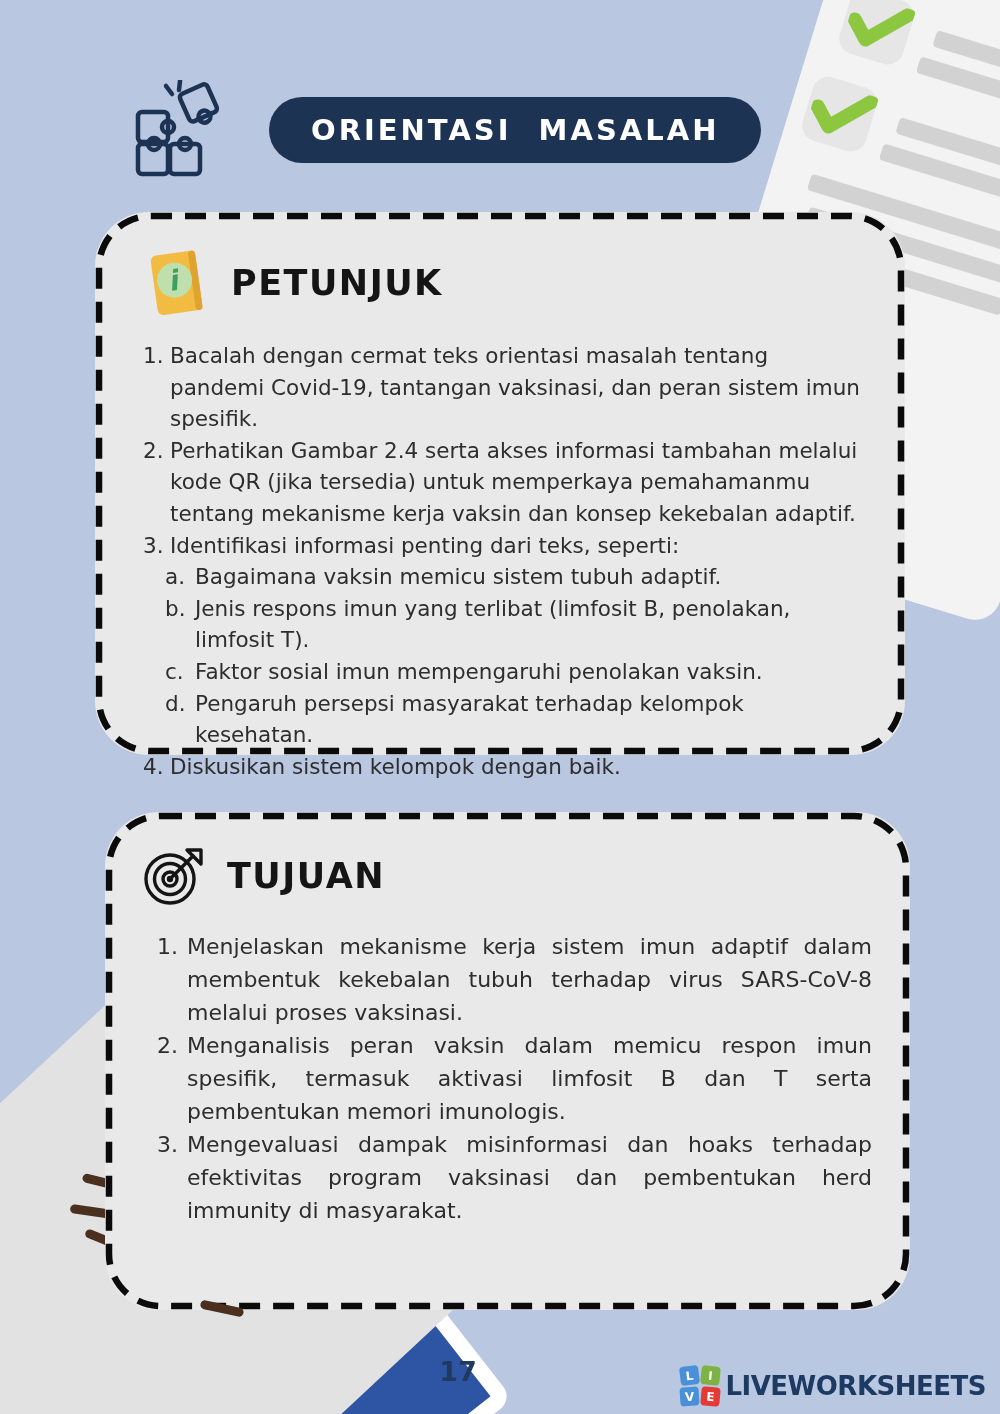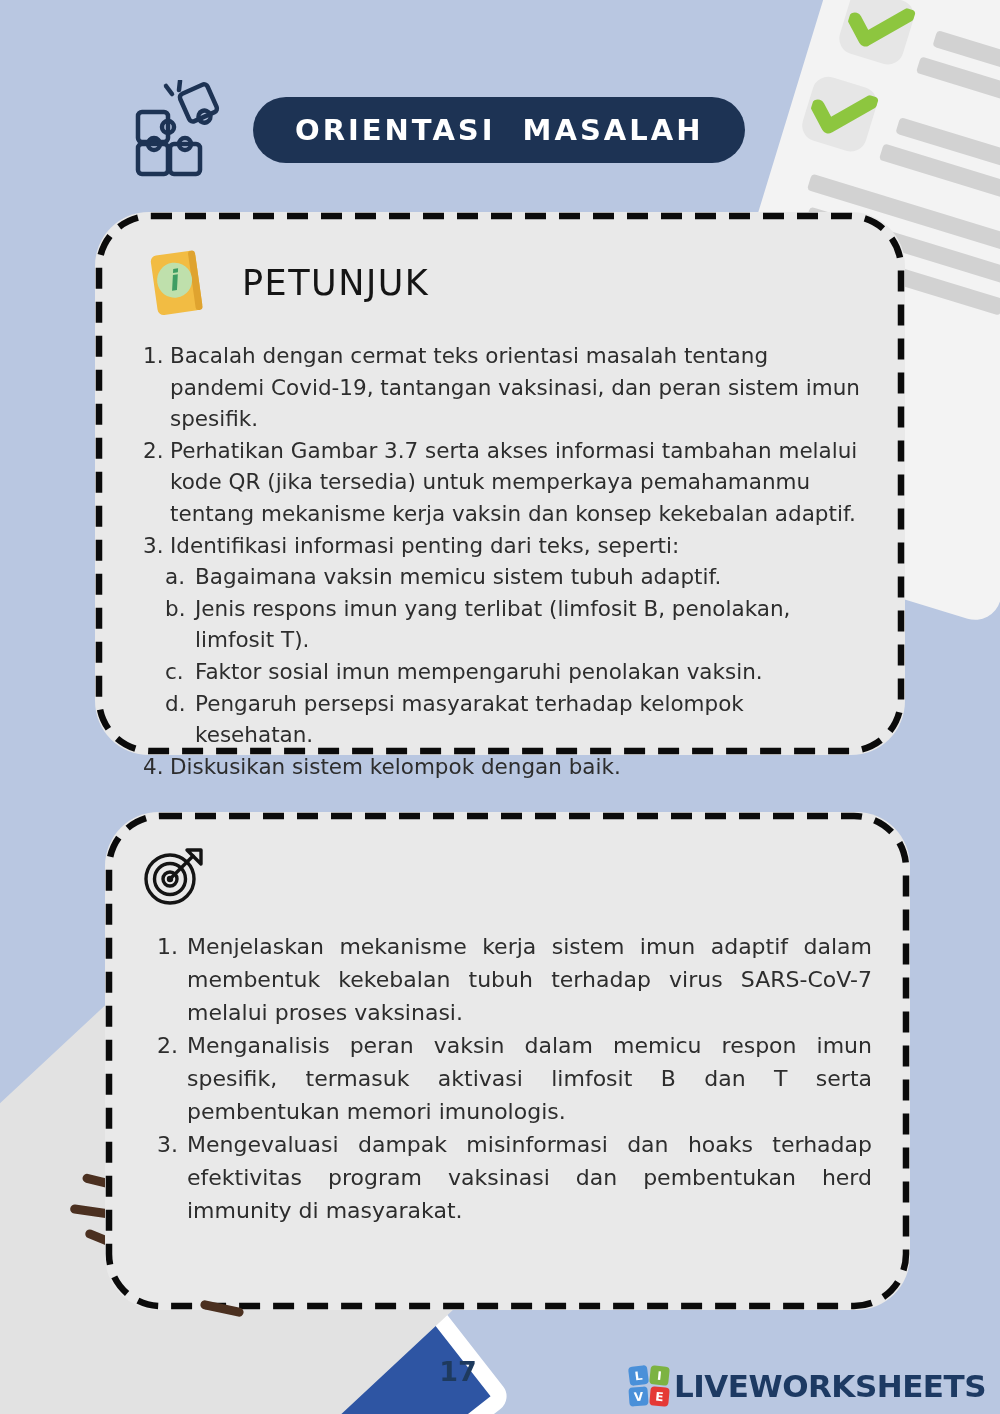--- a/index.html
+++ b/index.html
@@ -28,31 +28,31 @@
     border-left:28px solid #5a3a24;border-top:12px solid transparent;border-bottom:12px solid transparent;
     transform:rotate(14deg);}
   .paper-gray{position:absolute;left:-120px;top:1020px;width:600px;height:460px;
     background:#e2e2e2;border-radius:22px;transform:rotate(-43deg);z-index:1;}
   .pen-stroke{position:absolute;width:44px;height:9px;background:#4b3020;border-radius:5px;z-index:1;}
   .pen-1{left:82px;top:1178px;transform:rotate(14deg);}
   .pen-2{left:70px;top:1207px;transform:rotate(8deg);}
   .pen-3{left:84px;top:1236px;transform:rotate(22deg);}
   .pen-4{left:200px;top:1304px;transform:rotate(12deg);z-index:3;}
   
-  .header{position:absolute;left:130px;top:80px;display:flex;align-items:center;gap:18px;z-index:2;}
+  .header{position:absolute;left:130px;top:80px;display:flex;align-items:center;gap:34px;z-index:2;}
   .puzzle{width:105px;height:100px;}
   .title-pill{background:#1d3354;color:#ffffff;border-radius:36px;
     padding:16px 42px;font-size:29px;font-weight:800;letter-spacing:3px;word-spacing:14px;}
   
   .dash-box{position:absolute;background:#e9e9e9;border-radius:54px;z-index:2;}
   .dash-box > svg.borderline{position:absolute;inset:0;pointer-events:none;}
   #petunjuk-box{left:95px;top:212px;width:810px;height:543px;}
   #tujuan-box{left:105px;top:812px;width:805px;height:498px;}
   .heading-row{display:flex;align-items:center;gap:18px;padding:34px 0 0 48px;position:relative;}
-  .box-title{margin:15px;font-size:35px;font-weight:400;letter-spacing:1.5px;color:#151515;}
+  .box-title{margin:4px;font-size:35px;font-weight:700;letter-spacing:1.5px;color:#151515;}
   
   .olist{position:relative;margin:20px 42px 0 48px;font-size:21.5px;line-height:1.47;color:#2d2d2d;}
   .li{display:flex;}
   .li .mk{flex:0 0 27px;}
   .li .tx{flex:1;}
   .sublist{margin:0 0 0 22px;}
   .sublist .mk{flex:0 0 30px;}
   #tujuan-box .olist{margin:24px 38px 0 52px;font-size:22px;line-height:1.5;}
   #tujuan-box .li .mk{flex:0 0 30px;}
   #tujuan-box .li .tx{text-align:justify;}
@@ -60,21 +60,21 @@
   .page-num{position:absolute;left:0;top:1356px;width:916px;text-align:center;
     font-size:27px;font-weight:800;color:#1e3a5e;z-index:2;}
   .brand{position:absolute;right:14px;top:1366px;display:flex;align-items:center;gap:5px;z-index:2;}
   .logo-grid{display:grid;grid-template-columns:19px 19px;grid-template-rows:19px 19px;gap:2px;}
   .logo-sq{display:flex;align-items:center;justify-content:center;color:#ffffff;
     font-size:12px;font-weight:800;border-radius:4px;line-height:1;}
   .sq-l{background:#4a90d9;transform:rotate(-7deg);}
   .sq-i{background:#7cb342;transform:rotate(6deg);}
   .sq-v{background:#4a90d9;transform:rotate(-4deg);}
   .sq-e{background:#e53935;transform:rotate(5deg);}
-  .brand-text{font-size:31px;font-weight:800;color:#1d3a63;letter-spacing:-0.5px;}
+  .brand-text{font-size:26px;font-weight:800;color:#1d3a63;letter-spacing:-0.5px;}
 </style>
 </head>
 <body>
 
 <div class="notepad">
   <div class="paper"></div>
 
   <div class="np-check" style="left:26px;top:78px">
     <svg width="62" height="50" viewBox="0 0 62 50">
       <polyline points="6,26 22,42 56,6" fill="none" stroke="#8dc63f" stroke-width="14" stroke-linecap="round" stroke-linejoin="round"></polyline>
@@ -140,21 +140,21 @@
     </svg>
     <h2 class="box-title">PETUNJUK</h2>
   </div>
   <div class="olist">
     <div class="li">
       <span class="mk">1.</span>
       <span class="tx">Bacalah dengan cermat teks orientasi masalah tentang pandemi Covid-19, tantangan vaksinasi, dan peran sistem imun spesifik.</span>
     </div>
     <div class="li">
       <span class="mk">2.</span>
-      <span class="tx">Perhatikan Gambar 3.7 serta akses informasi tambahan melalui kode QR (jika tersedia) untuk memperkaya pemahamanmu tentang mekanisme kerja vaksin dan konsep kekebalan adaptif.</span>
+      <span class="tx">Perhatikan Gambar 2.4 serta akses informasi tambahan melalui kode QR (jika tersedia) untuk memperkaya pemahamanmu tentang mekanisme kerja vaksin dan konsep kekebalan adaptif.</span>
     </div>
     <div class="li">
       <span class="mk">3.</span>
       <span class="tx">Identifikasi informasi penting dari teks, seperti:</span>
     </div>
     <div class="sublist">
       <div class="li">
         <span class="mk">a.</span>
         <span class="tx">Bagaimana vaksin memicu sistem tubuh adaptif.</span>
       </div>
@@ -184,25 +184,26 @@
   </svg>
   <div class="heading-row" style="padding-left:38px">
     <svg width="62" height="60" viewBox="0 0 62 60" fill="none" stroke="#141414" stroke-width="3.4" stroke-linecap="round" stroke-linejoin="round">
       <circle cx="27" cy="33" r="24"></circle>
       <circle cx="27" cy="33" r="15.5"></circle>
       <circle cx="27" cy="33" r="7"></circle>
       <circle cx="27" cy="33" r="1.5" fill="#141414"></circle>
       <line x1="27" y1="33" x2="50" y2="10"></line>
       <path d="M44,4 L58,4 L58,18 L50,10 Z"></path>
     </svg>
+    <h2 class="box-title">TUJUAN</h2>
   </div>
   <div class="olist">
     <div class="li">
       <span class="mk">1.</span>
-      <span class="tx">Menjelaskan mekanisme kerja sistem imun adaptif dalam membentuk kekebalan tubuh terhadap virus SARS-CoV-7 melalui proses vaksinasi.</span>
+      <span class="tx">Menjelaskan mekanisme kerja sistem imun adaptif dalam membentuk kekebalan tubuh terhadap virus SARS-CoV-8 melalui proses vaksinasi.</span>
     </div>
     <div class="li">
       <span class="mk">2.</span>
       <span class="tx">Menganalisis peran vaksin dalam memicu respon imun spesifik, termasuk aktivasi limfosit B dan T serta pembentukan memori imunologis.</span>
     </div>
     <div class="li">
       <span class="mk">3.</span>
       <span class="tx">Mengevaluasi dampak misinformasi dan hoaks terhadap efektivitas program vaksinasi dan pembentukan herd immunity di masyarakat.</span>
     </div>
   </div>

